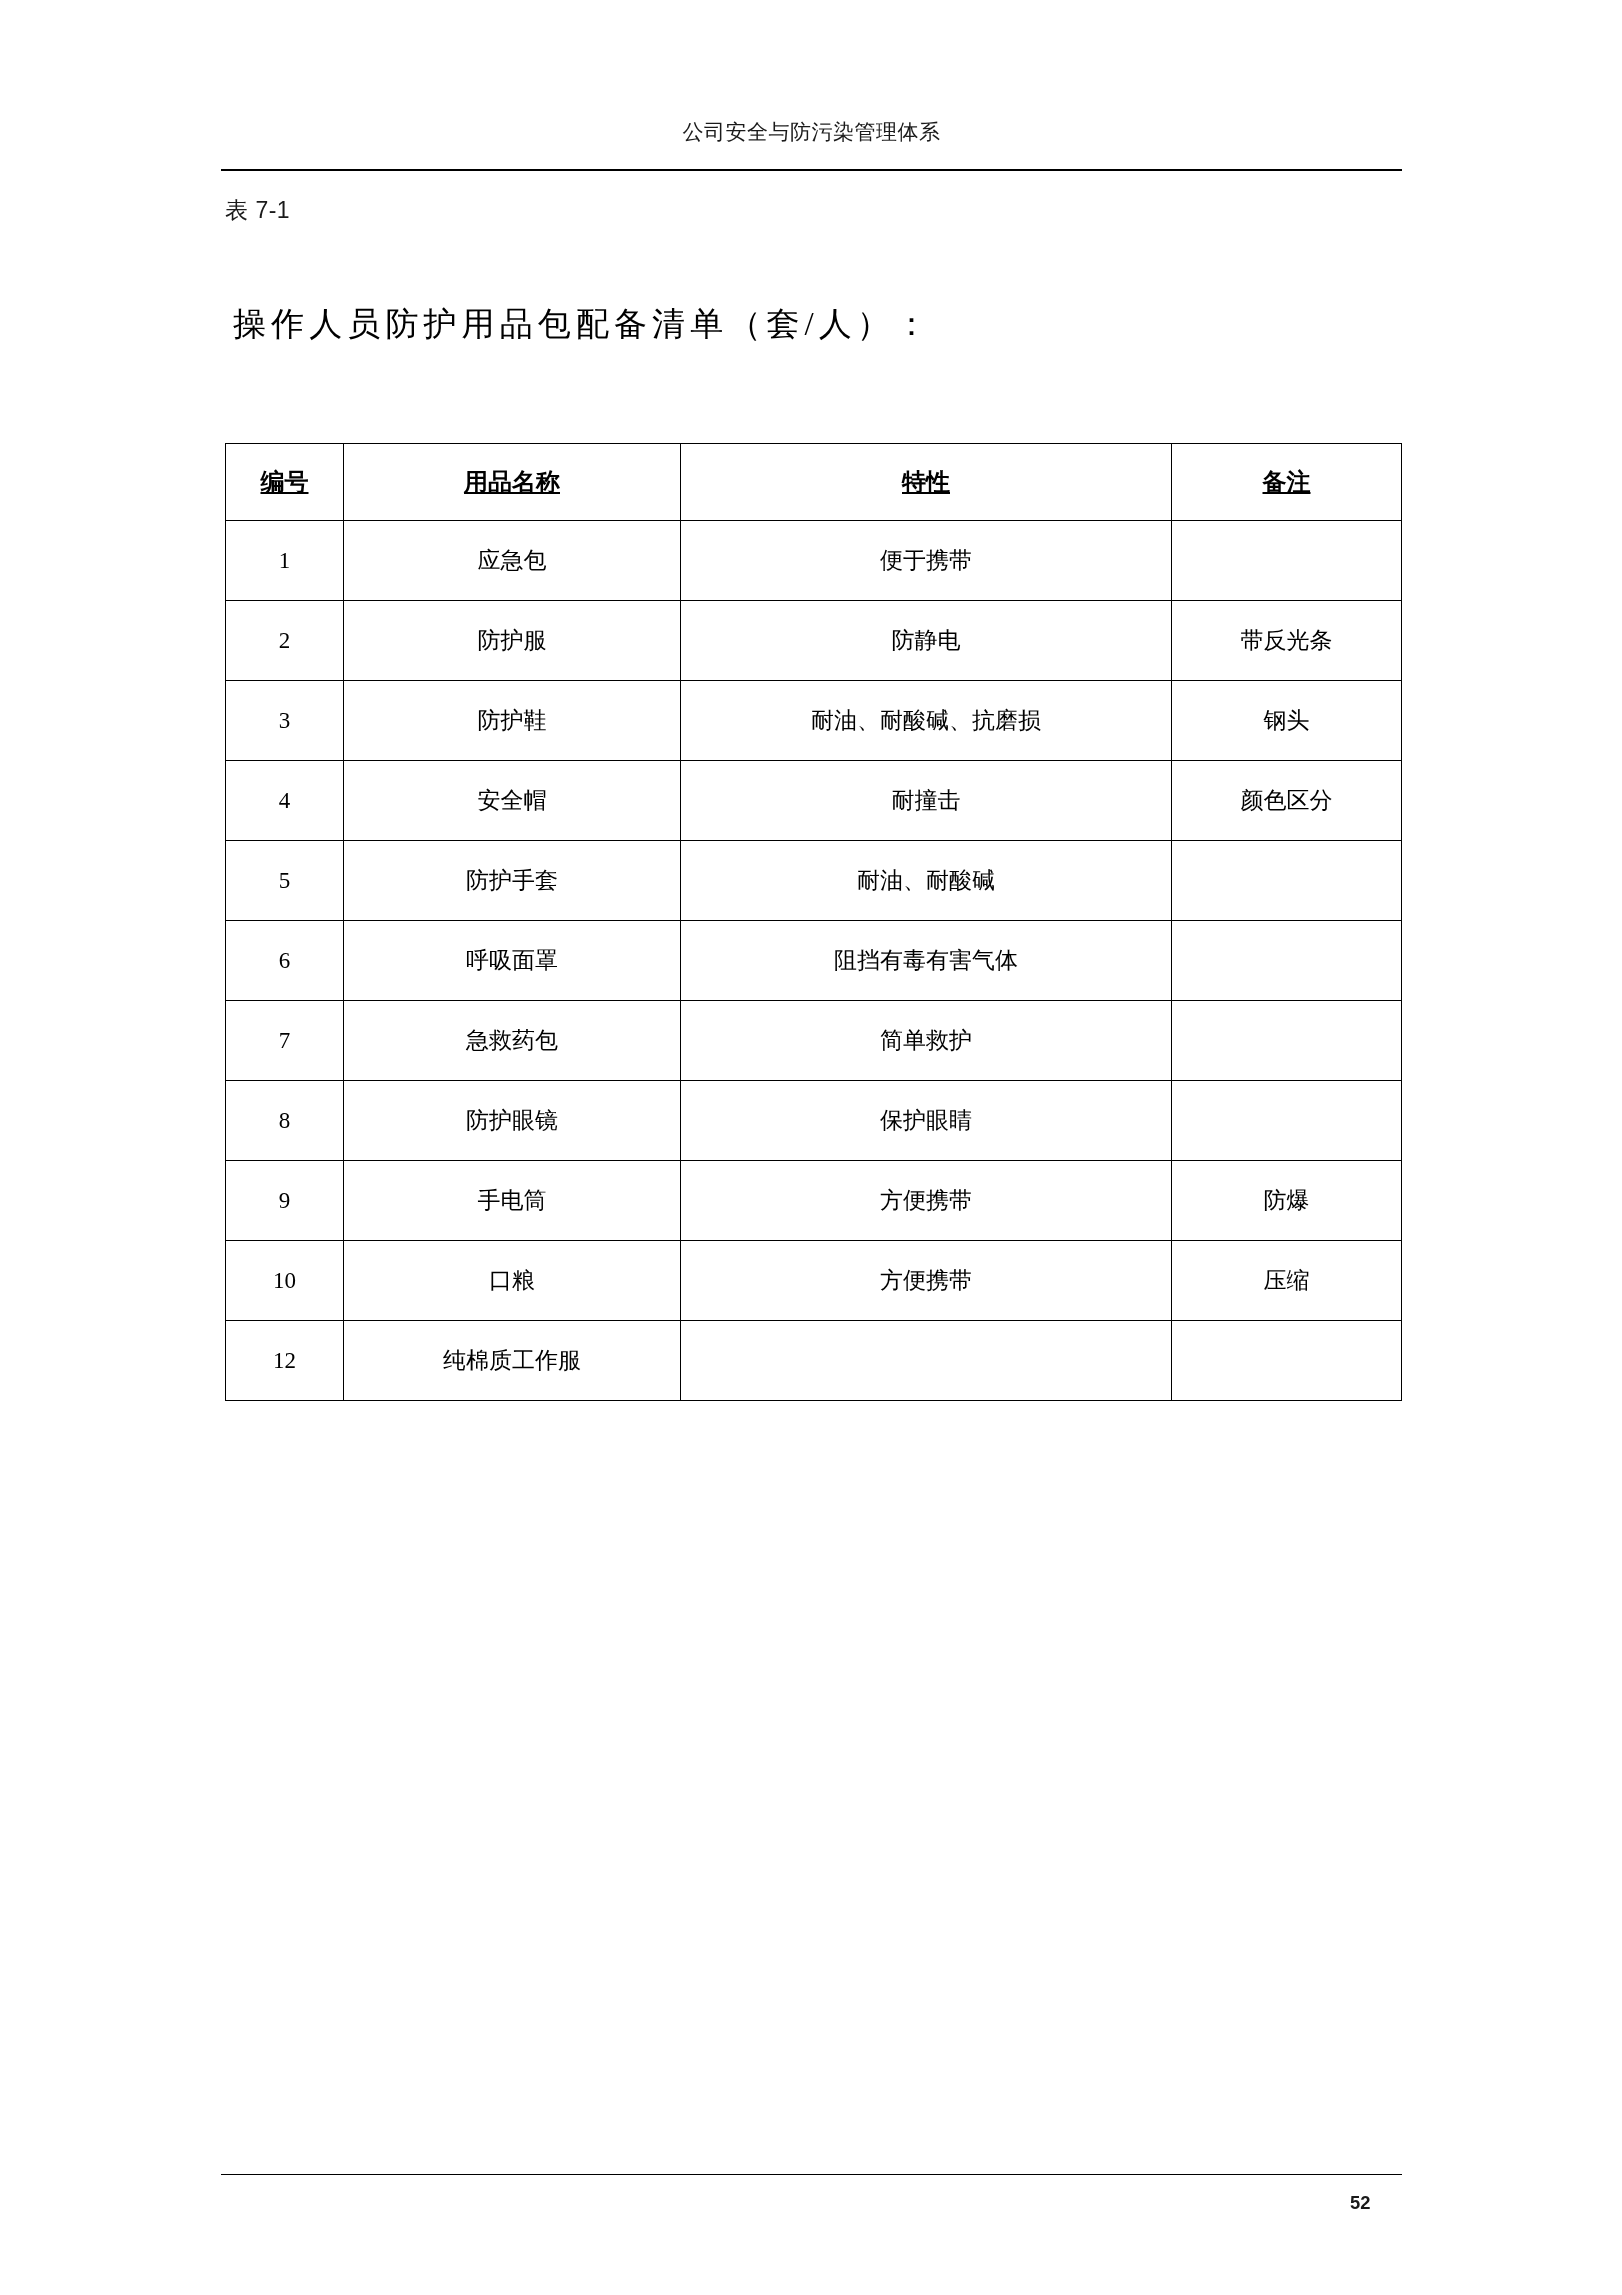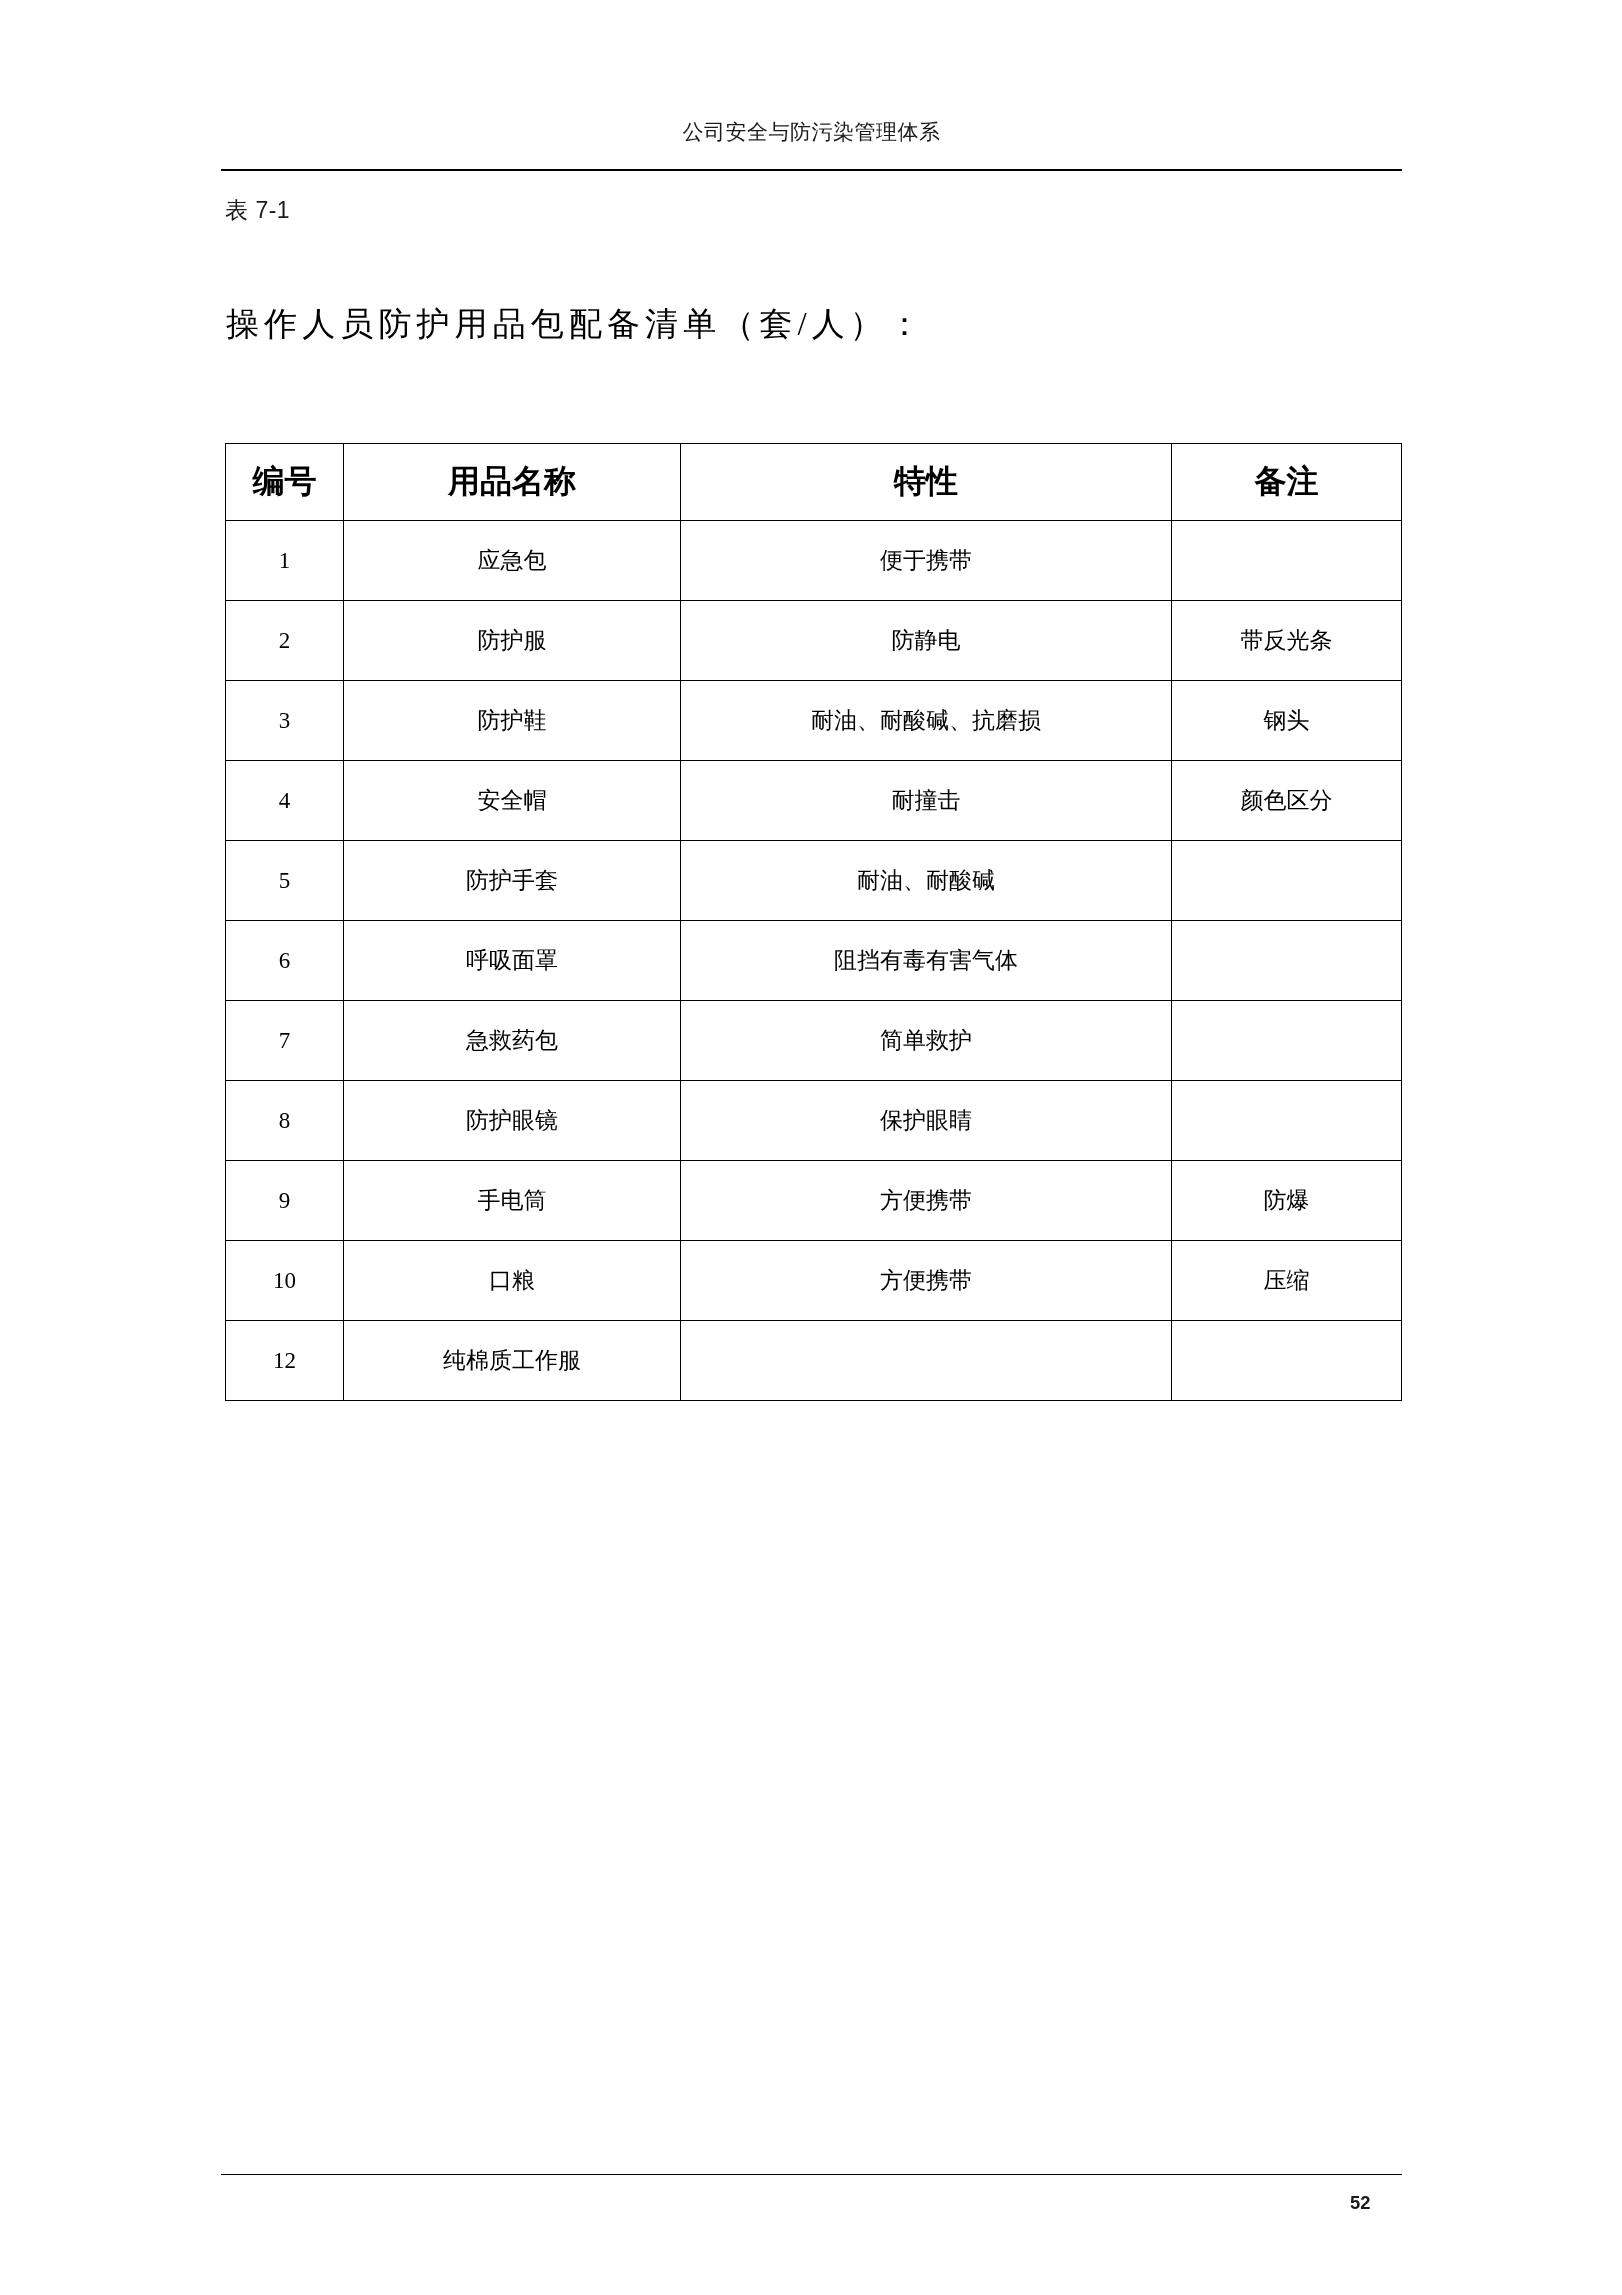--- a/index.html
+++ b/index.html
@@ -49,21 +49,21 @@
     top: 195px;
     font-family: "Liberation Sans", "DejaVu Sans", sans-serif;
     font-size: 23px;
     color: #1a1a1a;
     letter-spacing: 0.5px;
   }
 
   
   .doc-title {
     position: absolute;
-    left: 226px;
+    left: 233px;
     top: 302px;
     font-family: "Liberation Serif", "DejaVu Serif", serif;
     font-size: 33px;
     letter-spacing: 5.1px;
     color: #000000;
     white-space: nowrap;
   }
 
   
   .equip-table {
@@ -80,21 +80,22 @@
     text-align: center;
     vertical-align: middle;
     font-size: 23px;
     font-weight: normal;
     padding: 0 5.1px;
     box-sizing: border-box;
   }
   .equip-table thead th {
     font-weight: bold;
     height: 77px;
-    font-size: 32px;
+    font-size: 24px;
+    text-decoration: underline;
   }
   .col-no    { width: 118px; }
   .col-name  { width: 337px; }
   .col-char  { width: 491px; }
   .col-note  { width: 230px; }
 
   .num-cell {
     font-family: "Liberation Serif", "DejaVu Serif", serif;
     font-size: 22.5px;
   }

